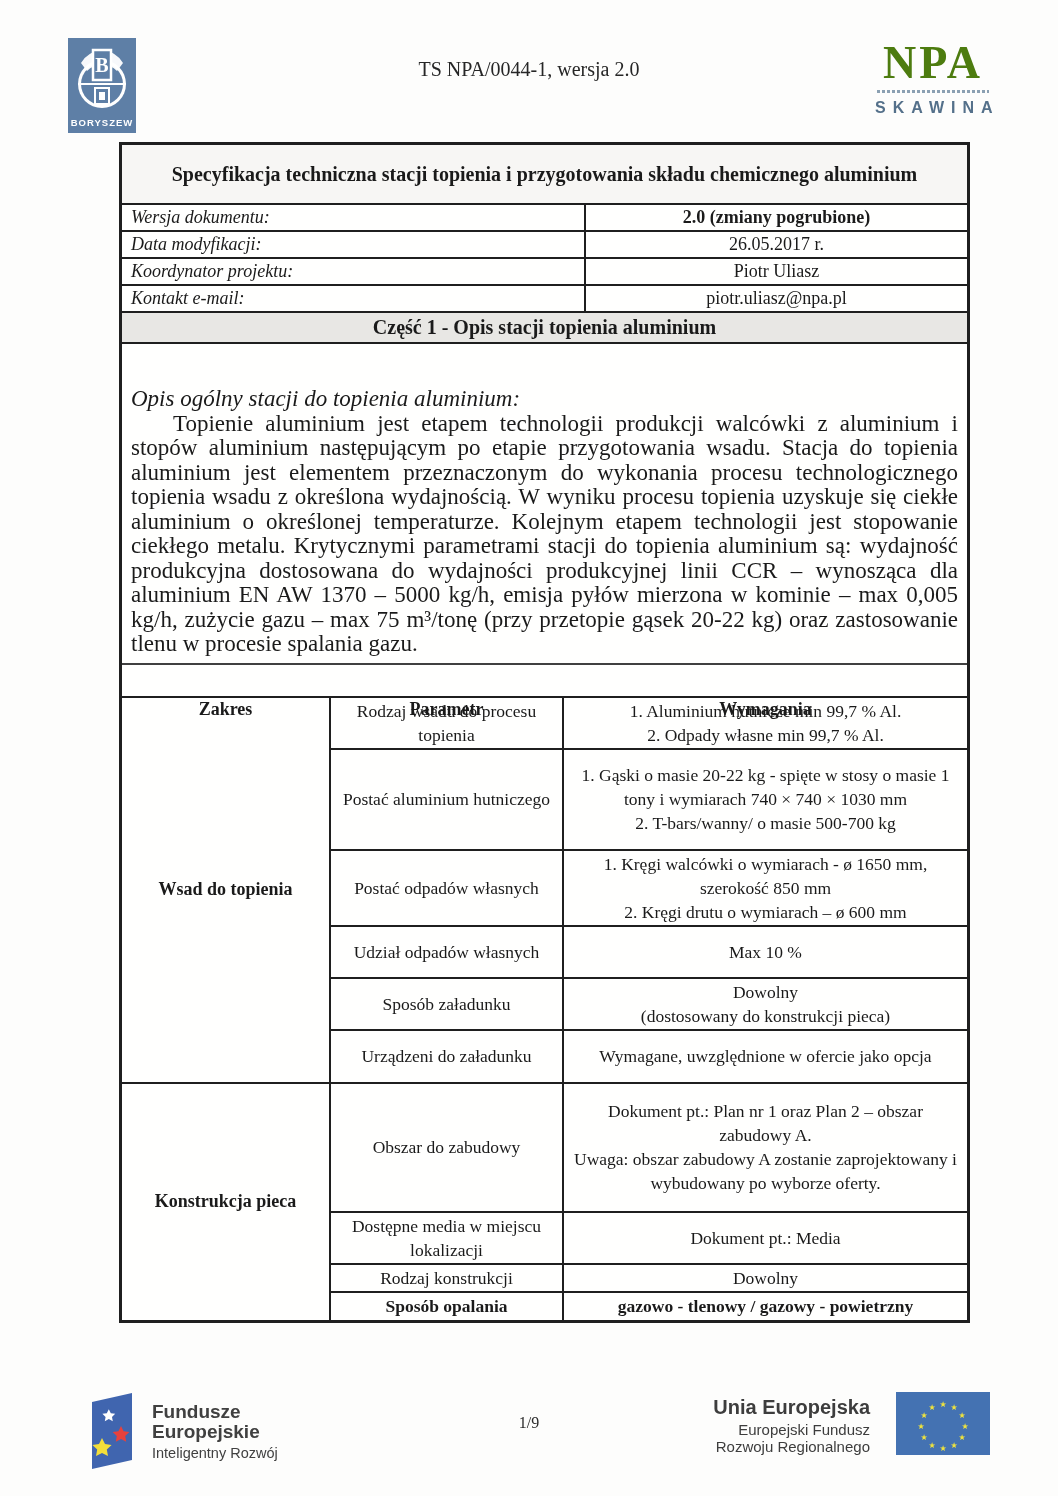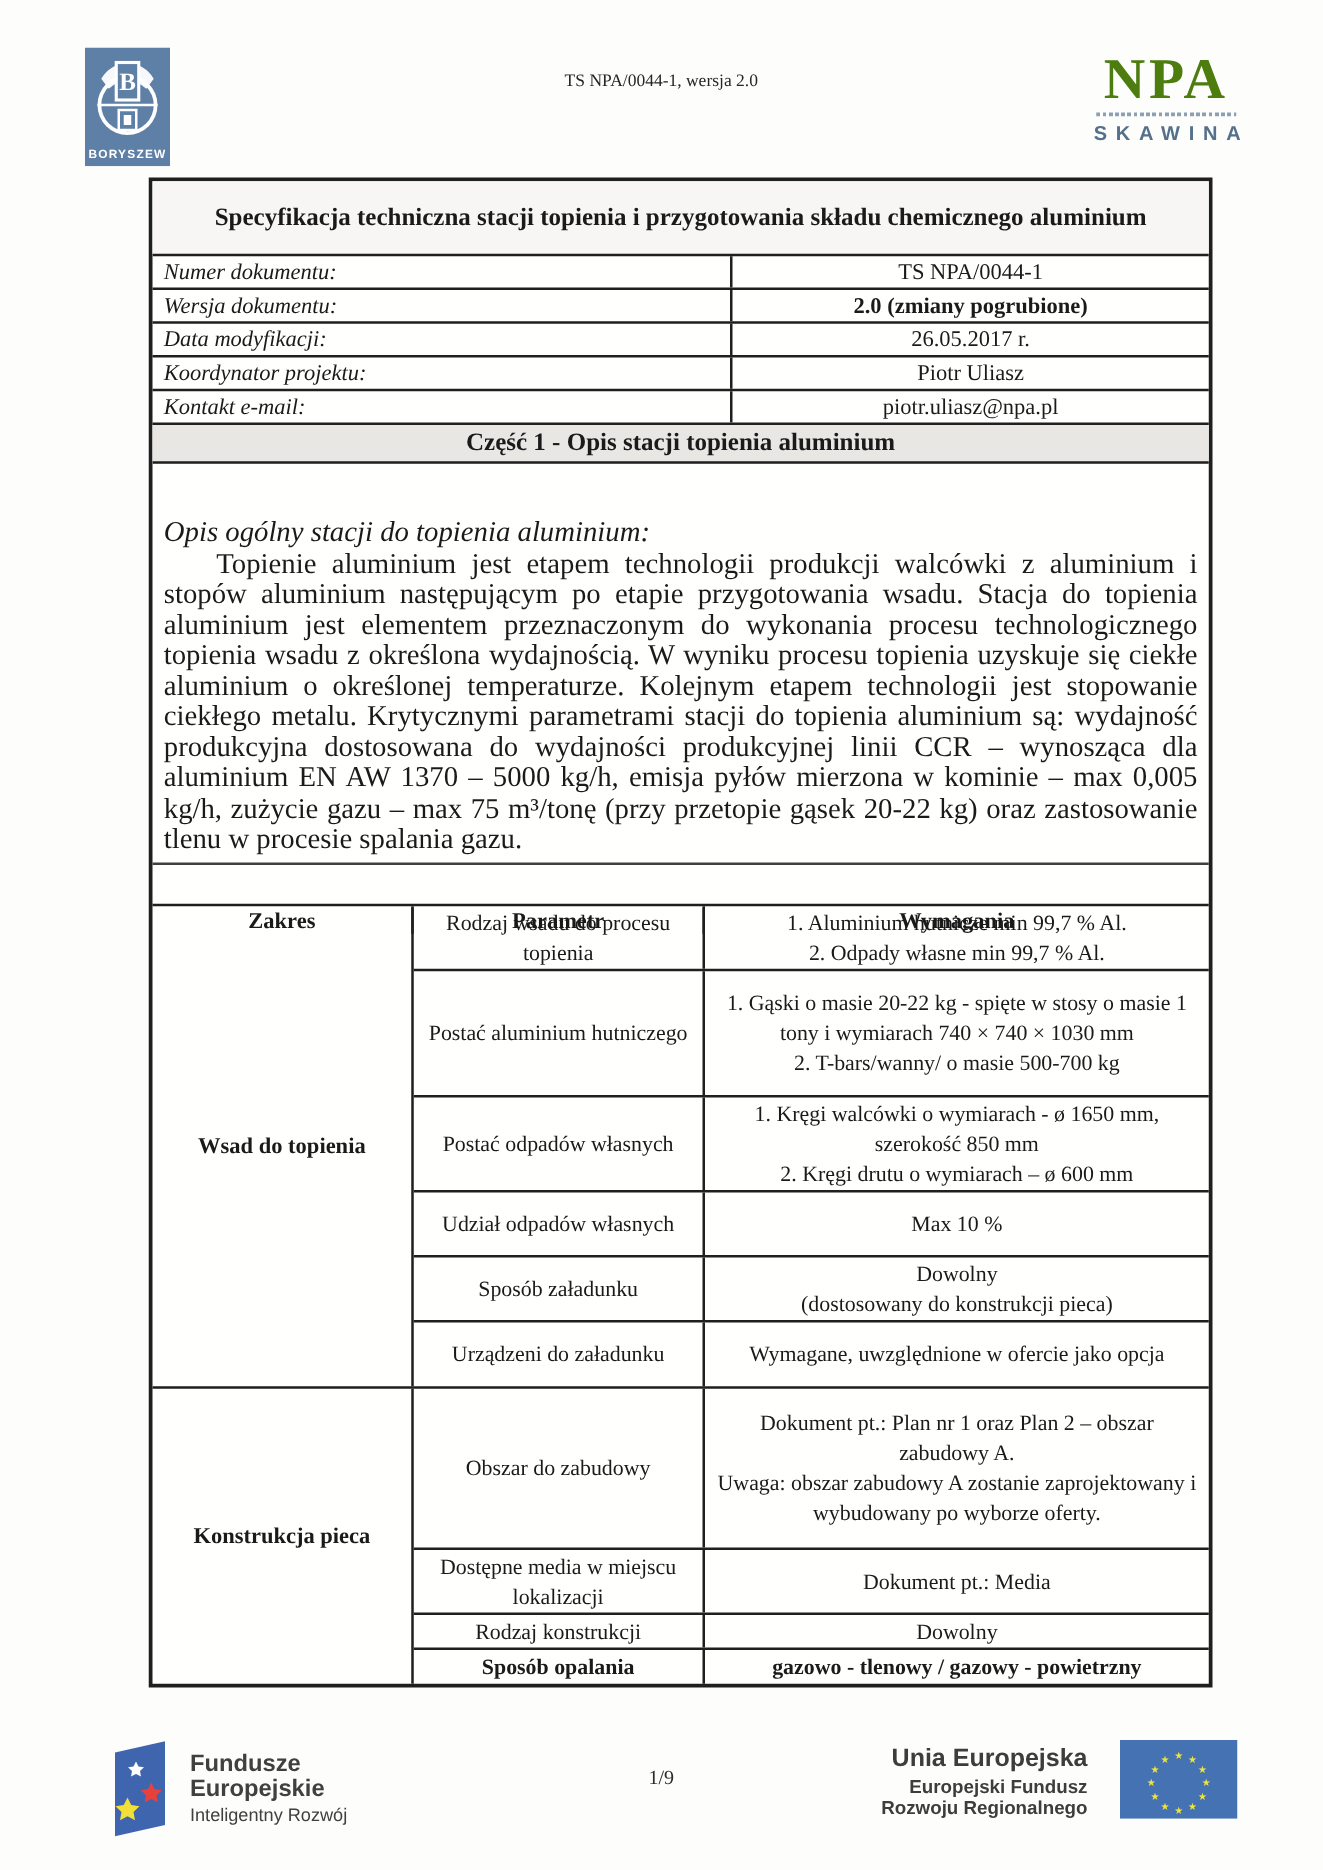--- a/index.html
+++ b/index.html
@@ -6,21 +6,21 @@
   body{background:#ffffff;}
   .page{
     position:relative; width:1058px; height:1496px;
     background:#fdfdfc; overflow:hidden;
     font-family:"Liberation Serif", serif; color:#1a1a1a;
   }
 
   
   .doc-ref{
     position:absolute; left:0; right:0; top:58px;
-    text-align:center; font-size:14px; color:#262626;
+    text-align:center; font-size:20px; color:#262626;
   }
   .boryszew{position:absolute; left:68px; top:38px; width:68px; height:95px;}
   .npa-logo{position:absolute; left:868px; top:40px; width:130px; text-align:center;}
   .npa-name{font-size:46px; font-weight:bold; color:#4d7c0f; letter-spacing:3px; line-height:46px; font-family:"Liberation Serif",serif;}
   .npa-tagline{height:3px; width:112px; margin:4px auto 6px auto;
     background:repeating-linear-gradient(90deg,#8ba0b2 0 3px, transparent 3px 5px);}
   .npa-city{font-family:"Liberation Sans",sans-serif; font-size:16px; font-weight:bold; letter-spacing:7px; color:#54708a; padding-left:7px;}
 
   
   .doc-box{
@@ -65,21 +65,21 @@
 
   
   .page-num{position:absolute; left:0; right:0; top:1414px; text-align:center; font-size:16px; color:#2b2b2b;}
   .fe-logo{position:absolute; left:88px; top:1390px; display:flex; align-items:flex-start;}
   .fe-text{margin-left:12px; font-family:"Liberation Sans",sans-serif; color:#404040; padding-top:12px;}
   .fe-t1{font-size:19px; font-weight:bold; line-height:20px;}
   .fe-t2{font-size:14.5px; line-height:16px; margin-top:3px;}
   .eu-logo{position:absolute; right:68px; top:1392px; display:flex; align-items:flex-start;}
   .eu-text{margin-right:26px; font-family:"Liberation Sans",sans-serif; color:#3d3d3d; text-align:right; padding-top:4px;}
   .eu-t1{font-size:20px; font-weight:bold; line-height:22px;}
-  .eu-t2{font-size:15px; font-weight:bold; line-height:17px; margin-top:3px;}
+  .eu-t2{font-size:15px; font-weight:normal; line-height:17px; margin-top:3px;}
 </style>
 </head>
 <body>
 
 <div class="page">
 
   <div class="boryszew">
     <svg width="68" height="95" viewBox="0 0 68 95">
       <rect x="0" y="0" width="68" height="95" fill="#5e7fa6"></rect>
       <circle cx="34" cy="46" r="24" fill="#ffffff"></circle>
@@ -99,24 +99,20 @@
   <div class="npa-logo">
     <div class="npa-name">NPA</div>
     <div class="npa-tagline"></div>
     <div class="npa-city">SKAWINA</div>
   </div>
 
   <div class="doc-box">
 
     <div class="row-title">Specyfikacja techniczna stacji topienia i przygotowania składu chemicznego aluminium</div>
 
-    <div class="meta-row">
-      <div class="meta-label">Numer dokumentu:</div>
-      <div class="meta-value">TS NPA/0044-1</div>
-    </div>
     <div class="meta-row">
       <div class="meta-label">Wersja dokumentu:</div>
       <div class="meta-value bold">2.0 (zmiany pogrubione)</div>
     </div>
     <div class="meta-row">
       <div class="meta-label">Data modyfikacji:</div>
       <div class="meta-value">26.05.2017 r.</div>
     </div>
     <div class="meta-row">
       <div class="meta-label">Koordynator projektu:</div>

